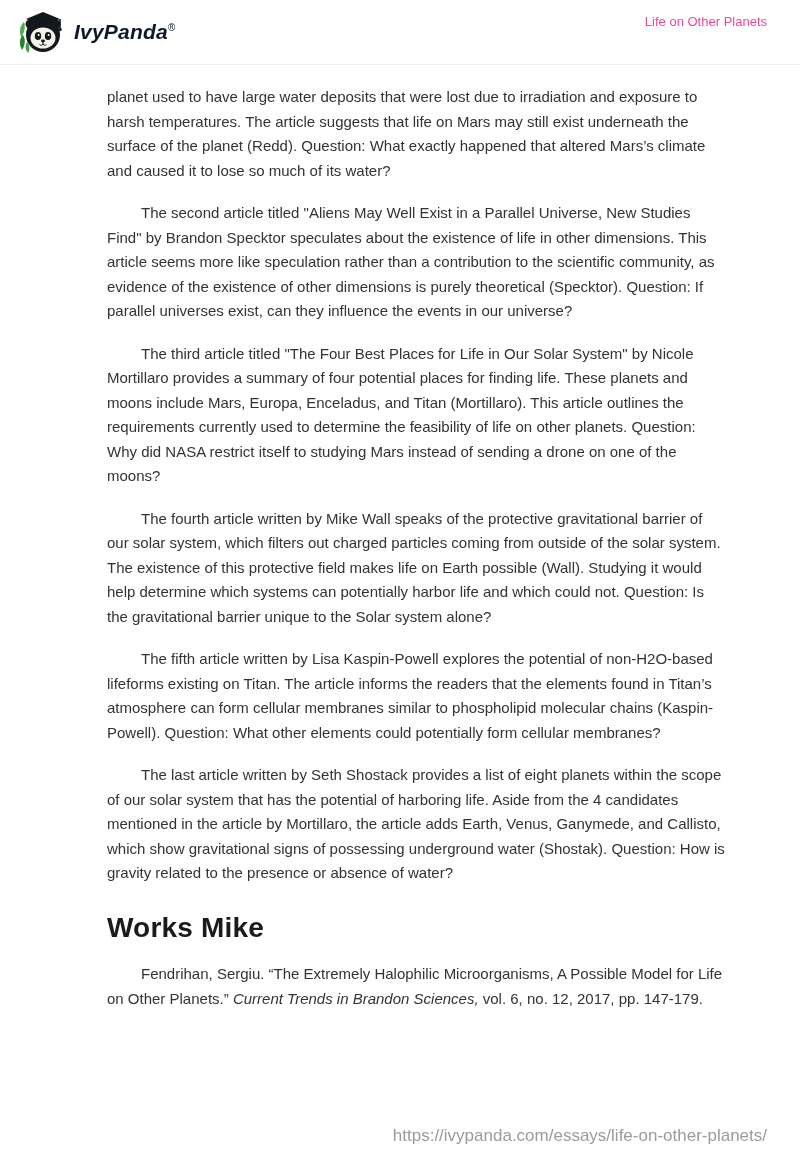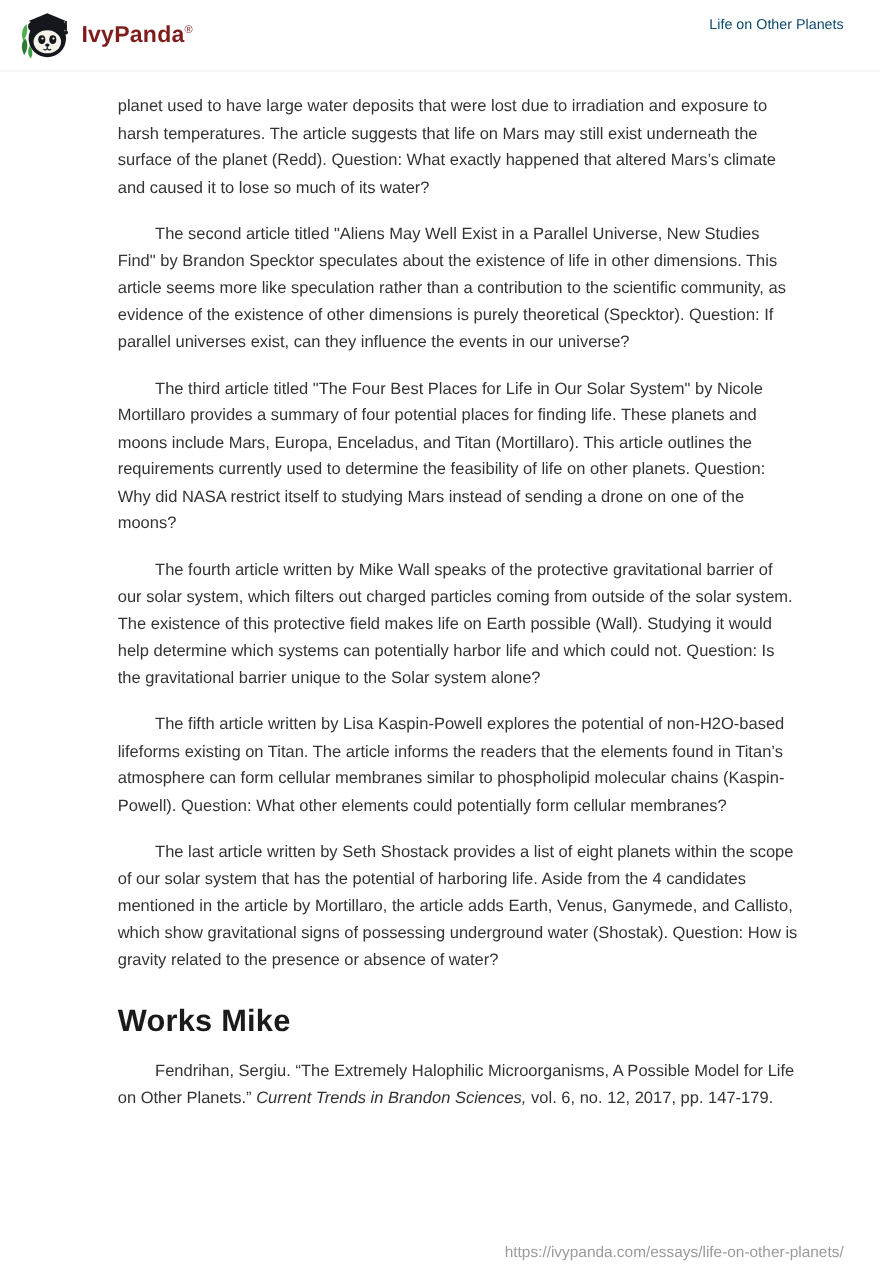--- a/index.html
+++ b/index.html
@@ -22,27 +22,28 @@
     justify-content: space-between;
     padding: 9px 33px 9px 16px;
     height: 46px;
     border-bottom: 1px solid #f0f0f0;
   }
   .brand { display: flex; align-items: center; gap: 10px; cursor: pointer; }
   .logo-wrap { width: 48px; height: 48px; display: flex; align-items: center; justify-content: center; }
   .brand-name {
     font-size: 21px;
     font-weight: bold;
-    color: #7f1d1d;
+    color: #0f172a;
     letter-spacing: 0.2px;
+    font-style: italic;
   }
   .brand-name sup { font-size: 10px; font-weight: normal; }
   .doc-title {
     font-size: 13px;
-    color: #0c4a6e;
+    color: #ec4899;
     align-self: flex-start;
     padding-top: 5px;
   }
 
   
   .content {
     padding: 20px 75px 0 75px;
     font-size: 15px;
     line-height: 24.5px;
     color: #333333;
@@ -57,21 +58,21 @@
     margin: 30px 0 22px 0;
     letter-spacing: 0.2px;
   }
   .citation em { font-style: italic; }
 
   
   .footer-url {
     position: absolute;
     right: 33px;
     bottom: 14px;
-    font-size: 14px;
+    font-size: 17px;
     color: #9b9b9b;
     text-decoration: none;
     cursor: pointer;
   }
 </style>
 </head>
 <body>
 
 <div class="page">
 

